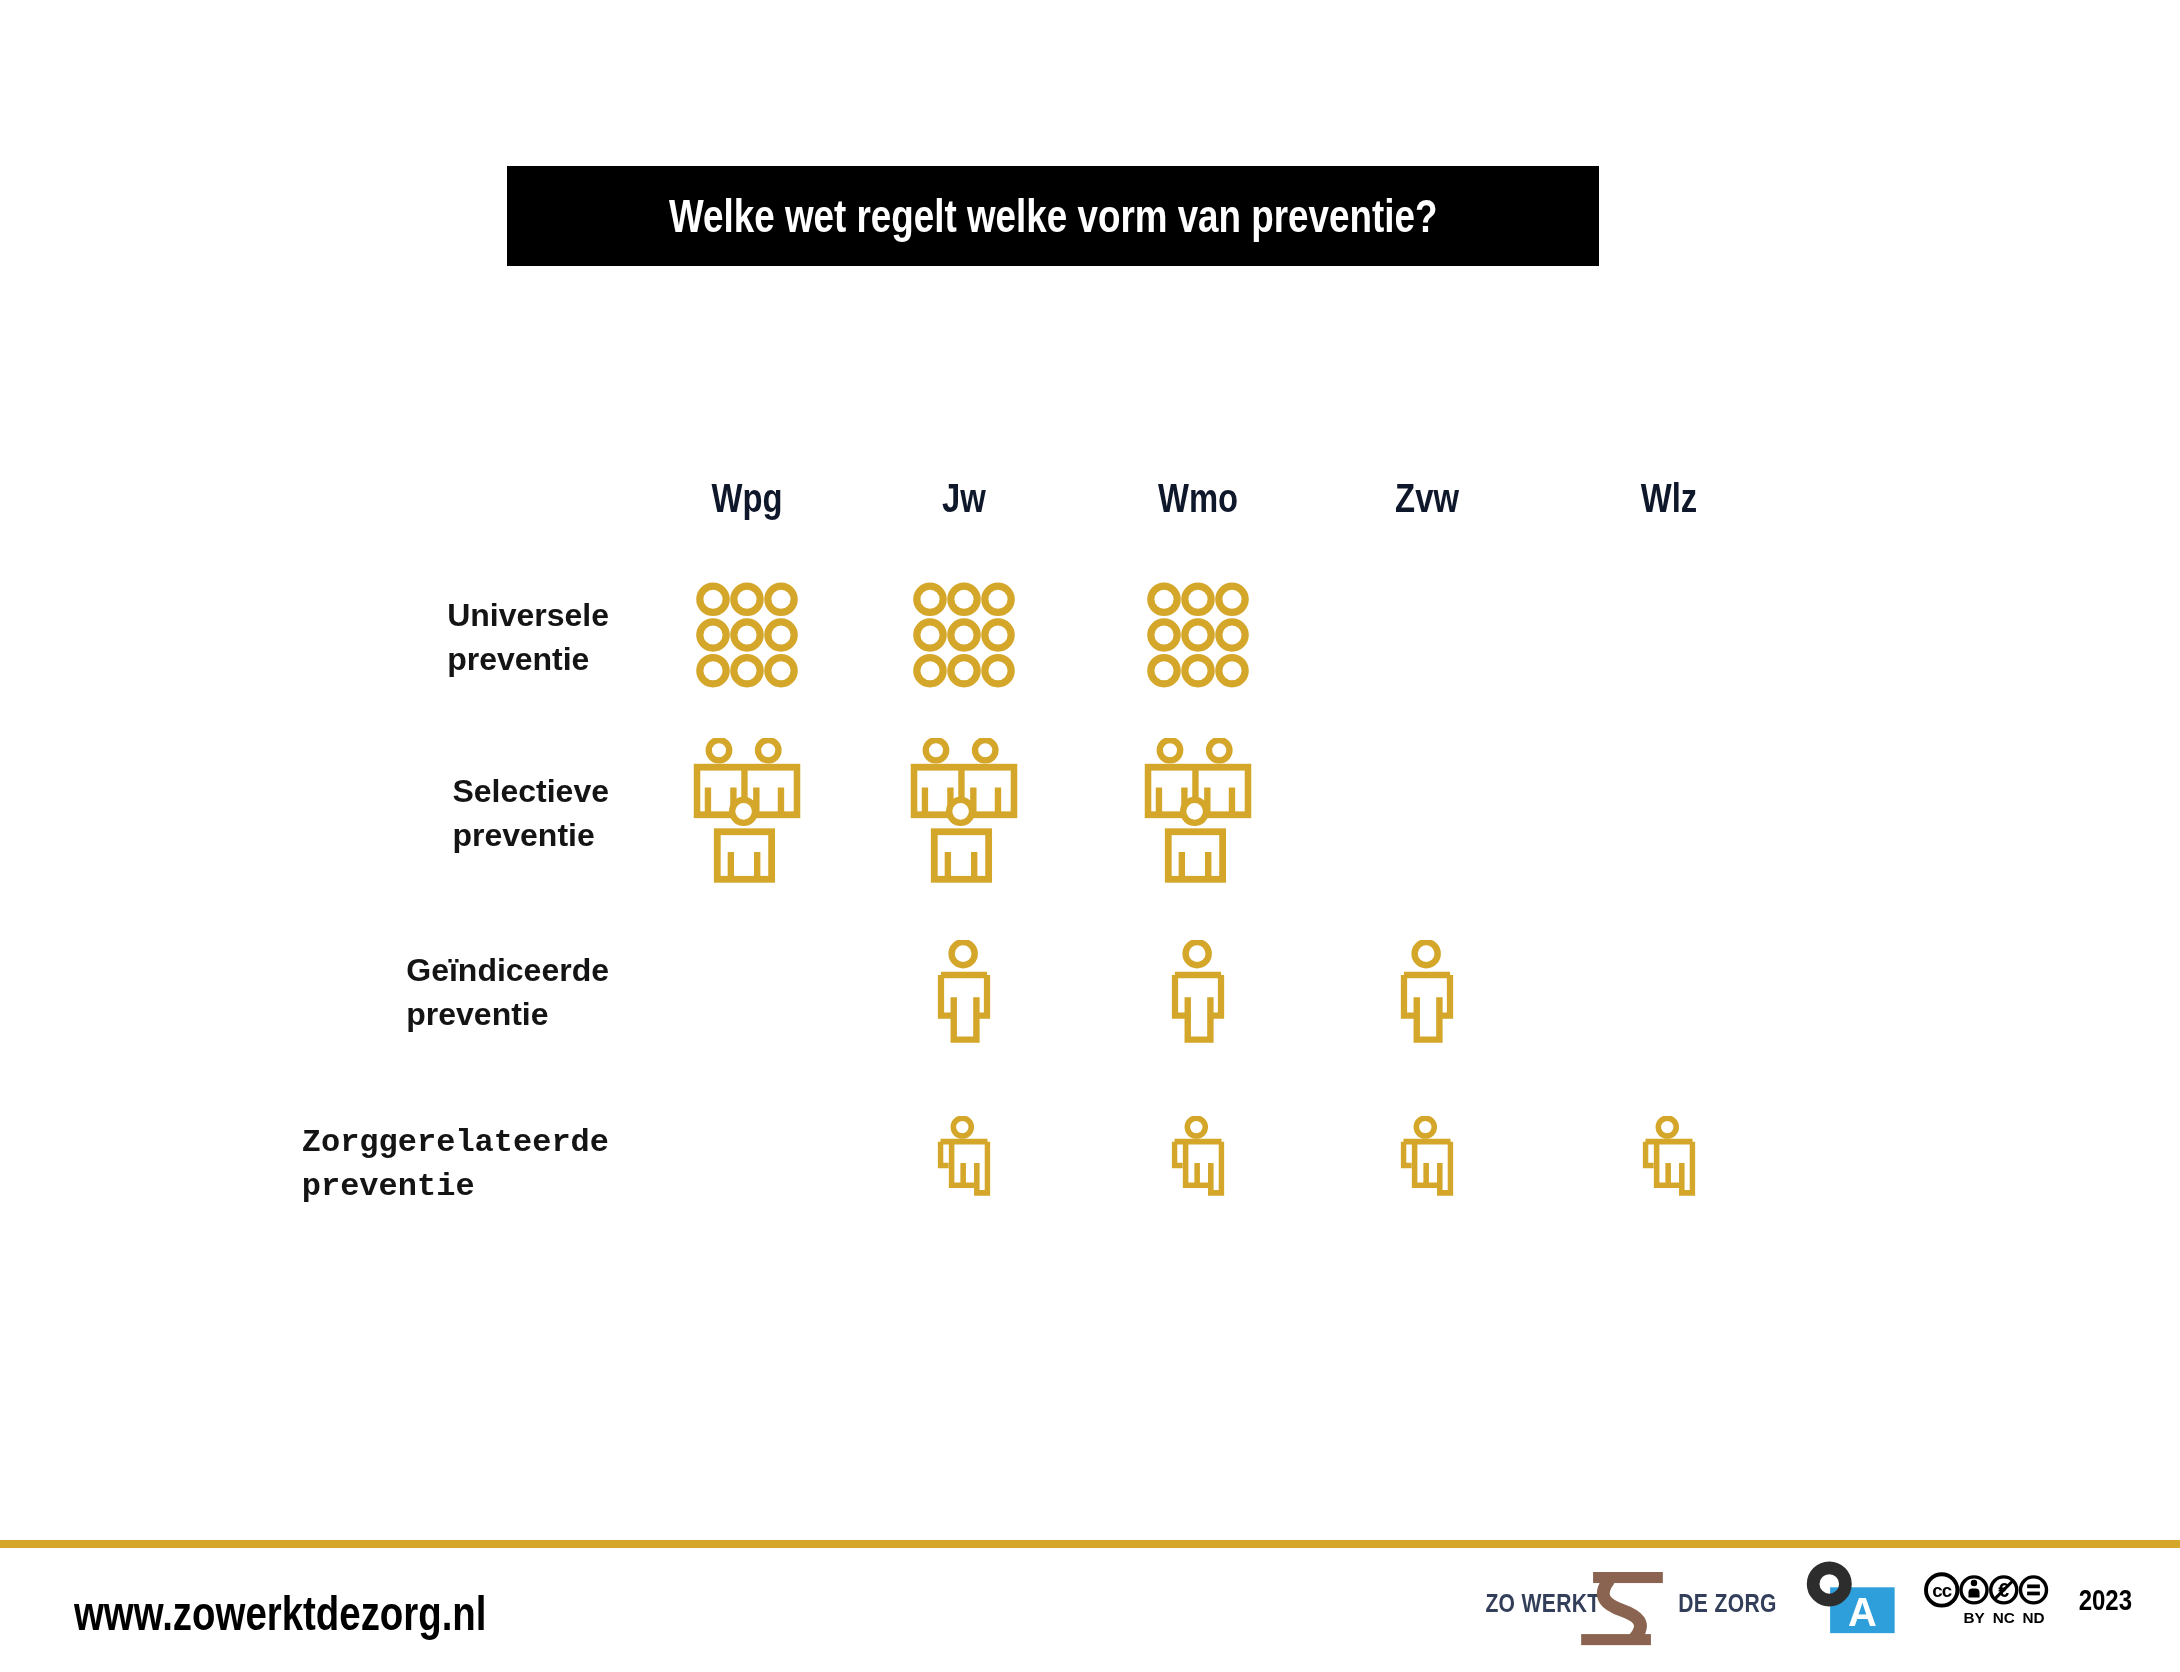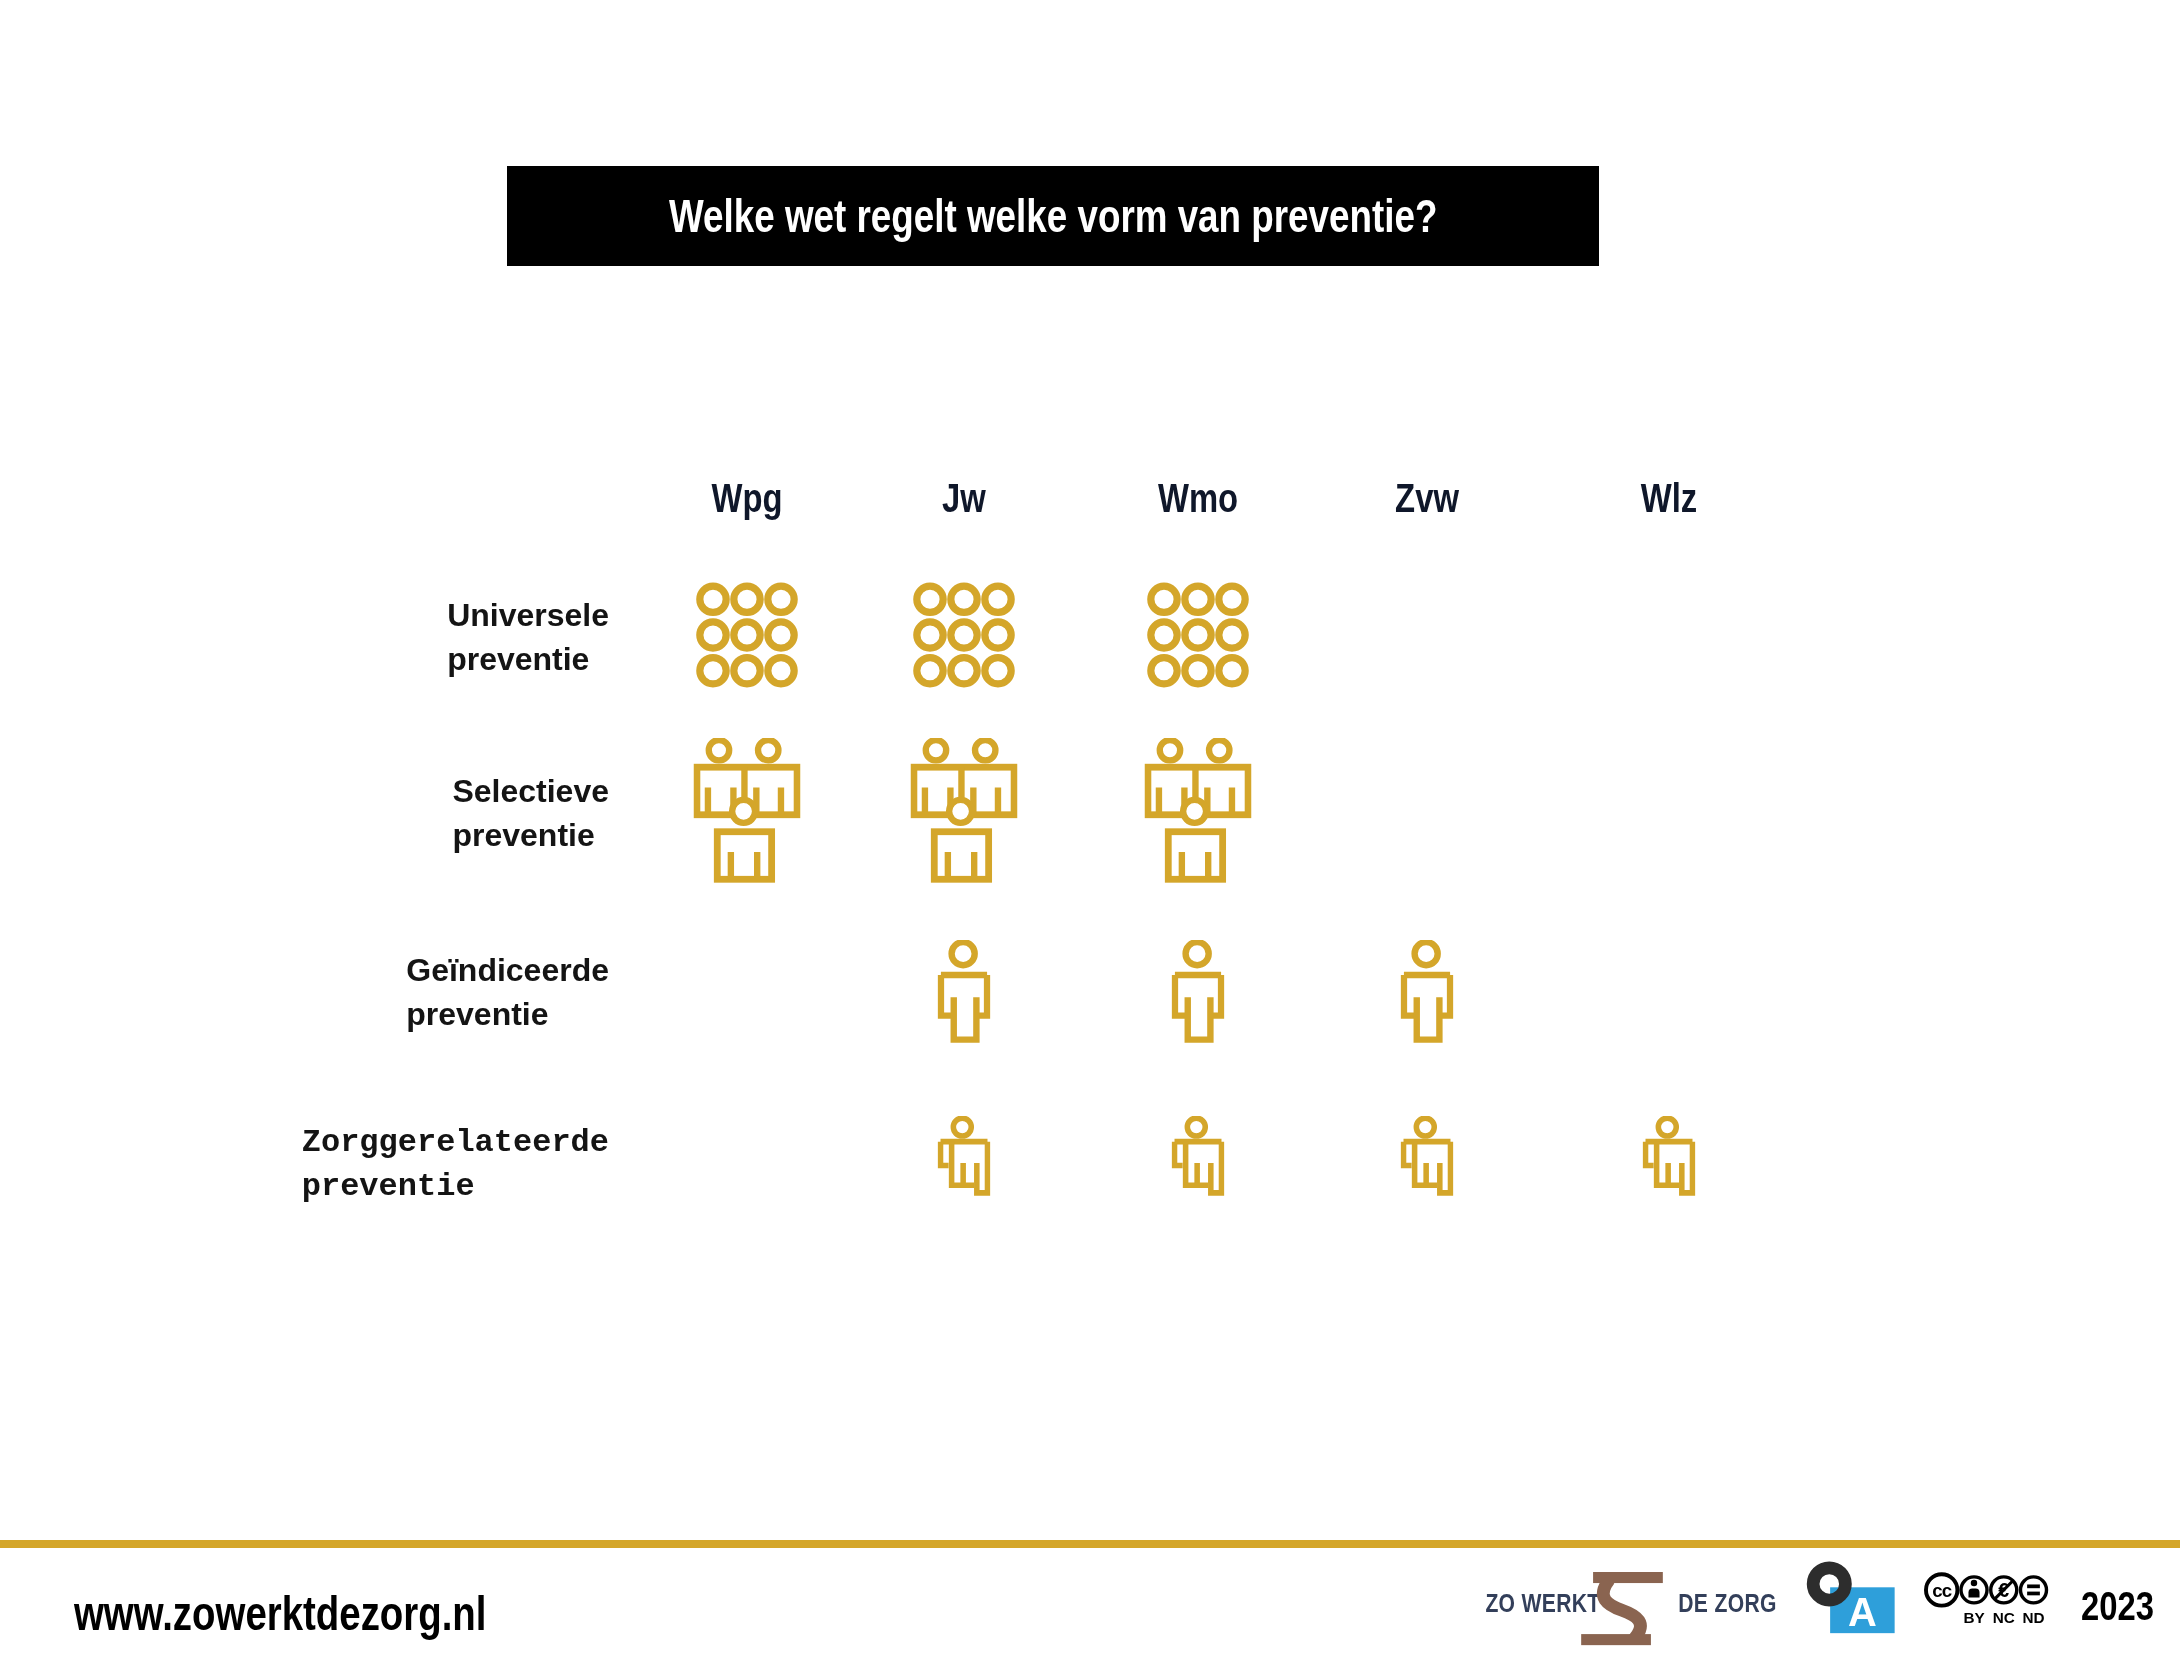--- a/index.html
+++ b/index.html
@@ -53,21 +53,21 @@
   .brand-logo{position:absolute;left:1468px;top:1572px;width:298px;height:77px;}
   .logo-text-group{position:absolute;display:flex;align-items:stretch;gap:3.4px;}
   .logo-text-group.left{left:0;top:17px;width:121px;}
   .logo-text-group.right{left:195px;top:17px;width:101px;}
   .logo-rule{height:4.3px;background:var(--brown);}
   .logo-word{font-size:26.4px;font-weight:700;color:var(--navy);text-align:center;line-height:28px;letter-spacing:0.4px;white-space:nowrap;}
   .logo-z{position:absolute;left:113px;top:0;}
 
   .access-logo{position:absolute;left:1806px;top:1561px;}
   .cc-block{position:absolute;left:1923px;top:1572px;}
-  .year-text{position:absolute;left:2072px;top:1583px;font-size:41px;font-weight:700;color:#000;white-space:nowrap;}
+  .year-text{position:absolute;left:2072px;top:1583px;font-size:30px;font-weight:700;color:#000;white-space:nowrap;}
 </style>
 </head>
 <body>
 
 <div class="canvas">
 
   <div class="title-bar">
     <span class="title-text"><span class="cond">Welke wet regelt welke vorm van preventie?</span></span>
   </div>
 

